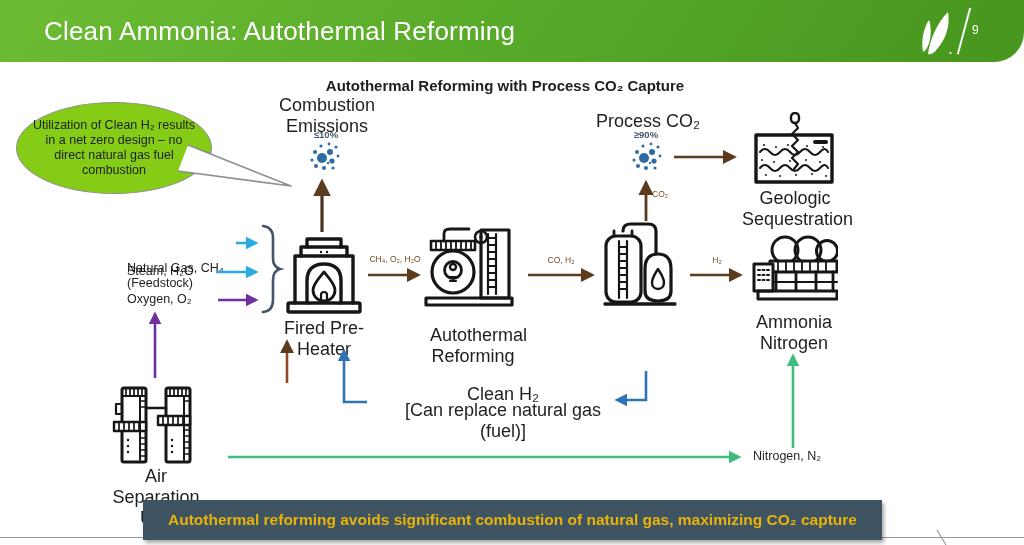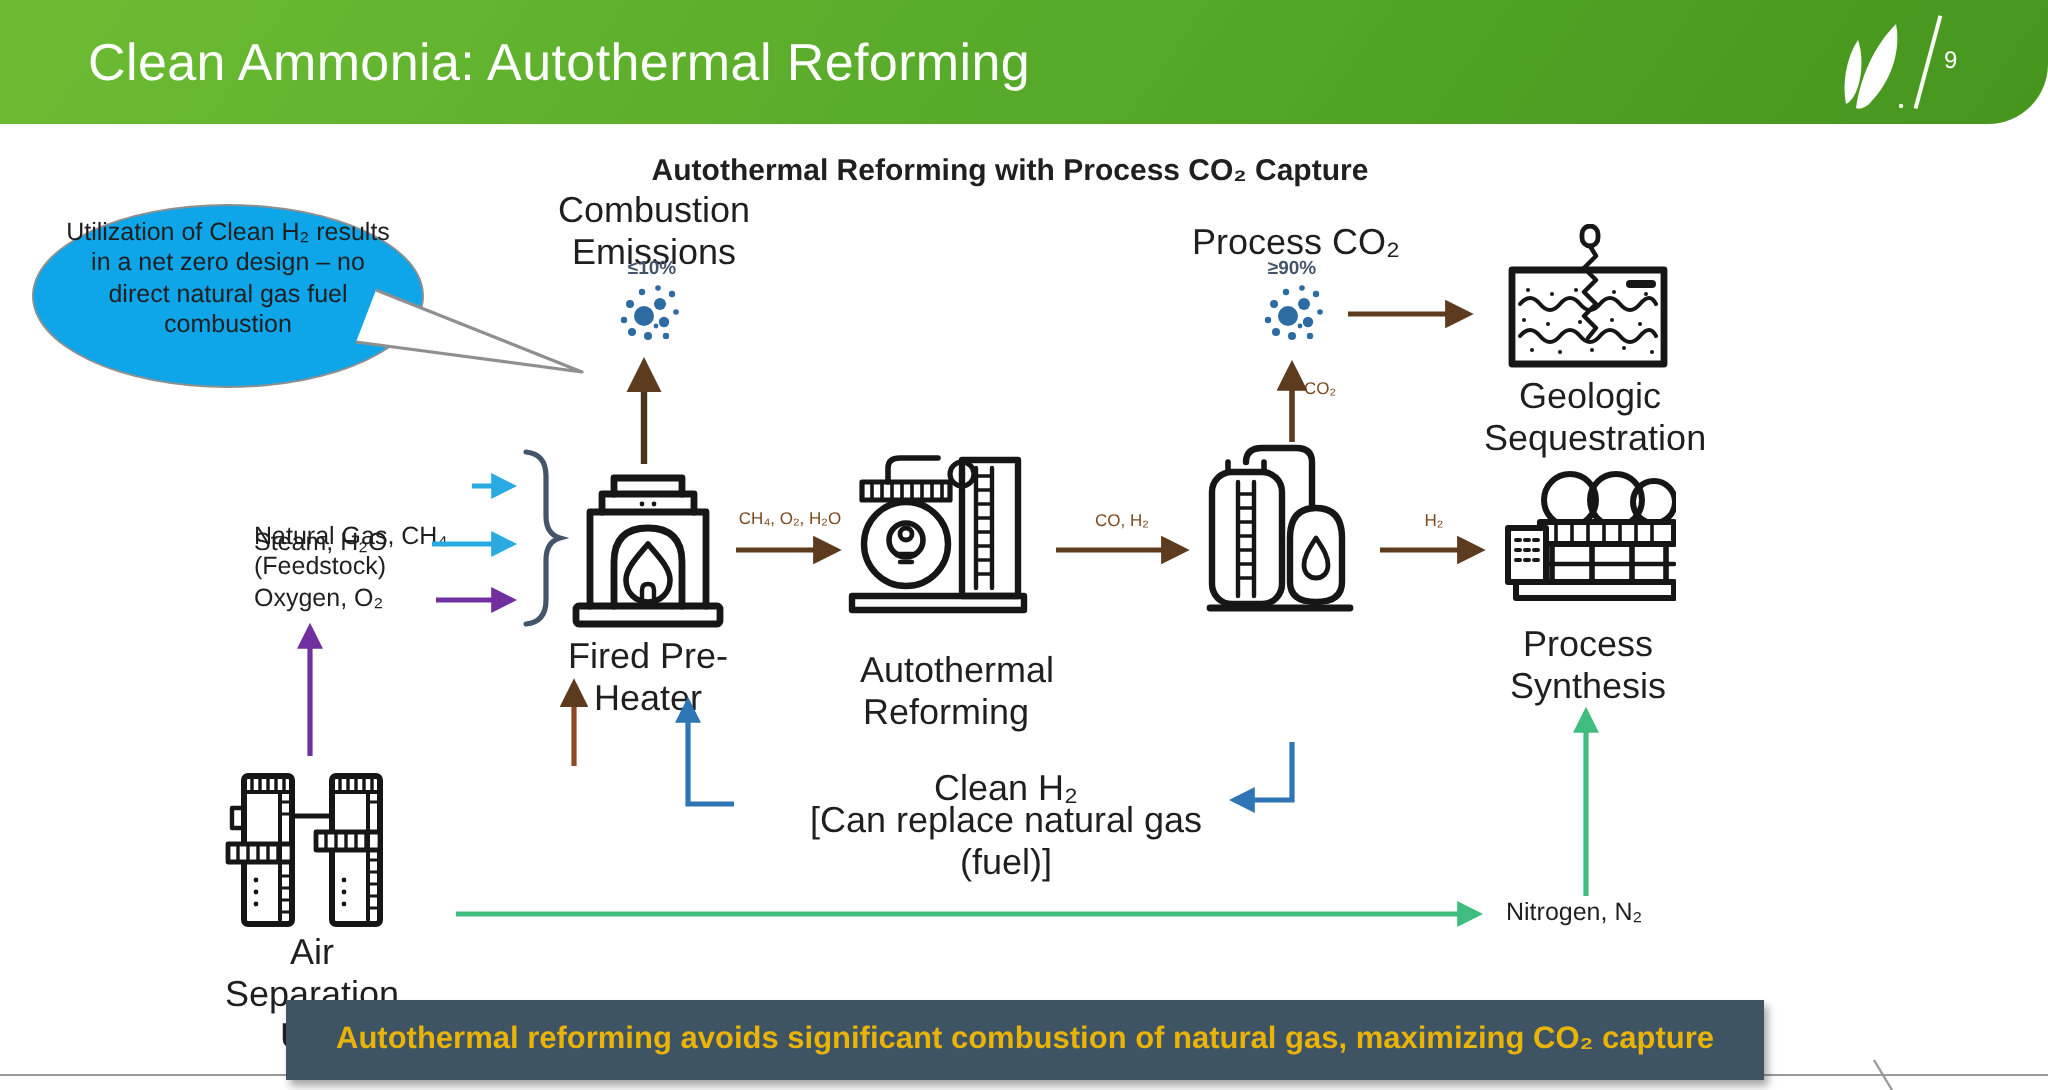--- a/index.html
+++ b/index.html
@@ -15,22 +15,22 @@
   .logo-slash{left:963px;top:7px;width:1.5px;height:48px;background:rgba(255,255,255,.95);
               transform:rotate(15deg);}
   .page-num{left:972px;top:23px;font-size:12px;color:#fff;}
   
   .dgtitle{left:0;top:77px;width:1010px;text-align:center;font-size:15px;font-weight:bold;z-index:3;}
   .lbl{font-size:18px;line-height:1.18;text-align:center;z-index:3;color:#1f1f1f;}
   .lbl-left{font-size:12.5px;line-height:1.2;text-align:left;z-index:3;color:#1f1f1f;}
   .gas{font-size:8.5px;color:#7b4a1e;text-align:center;z-index:3;white-space:nowrap;}
   .share{font-size:9.5px;font-weight:bold;color:#44546A;text-align:center;z-index:3;}
   .callout{left:16px;top:102px;width:196px;height:92px;box-sizing:border-box;
-           border:1.6px solid #8f8f8f;border-radius:50%;background:#0ea5e9;
-           display:flex;align-items:flex-start;justify-content:center;text-align:center;
+           border:1.6px solid #8f8f8f;border-radius:50%;background:#84cc16;
+           display:flex;align-items:center;justify-content:center;text-align:center;
            padding:6px 16px;font-size:12.5px;line-height:1.22;z-index:1;}
   .banner{left:143px;top:500px;width:739px;height:40px;background:#3E5463;color:#eab308;
           font-size:15.5px;font-weight:bold;text-align:center;line-height:40px;z-index:6;
           box-shadow:2px 3px 4px rgba(0,0,0,.35);white-space:nowrap;}
   .footline{left:0;top:537px;width:1024px;height:1px;background:#9a9a9a;z-index:1;}
   .overlay{left:0;top:0;width:1024px;height:545px;z-index:4;pointer-events:none;}
   .icon{z-index:2;}
   .icon svg{display:block;}
 </style>
 </head>
@@ -185,21 +185,21 @@
         <circle cx="75" cy="19" r="10.5"></circle>
       <rect x="18" y="29" width="67" height="11" fill="#fff"></rect>
       <path d="M26,29 V40 M34,29 V40 M42,29 V40 M50,29 V40 M58,29 V40 M66,29 V40 M74,29 V40" stroke-width="1.8"></path>
       <path d="M24,40 V59 M44,40 V59 M64,40 V59 M81,40 V59" stroke-width="2.8"></path>
       <path d="M18,50 H85" stroke-width="2.2"></path>
       <rect x="2" y="32" width="19" height="27" fill="#fff"></rect>
       <path d="M6,38 h2 M10.5,38 h2 M15,38 h2 M6,43 h2 M10.5,43 h2 M15,43 h2 M6,48 h2 M10.5,48 h2 M15,48 h2" stroke-width="2"></path>
       <rect x="6" y="59" width="79" height="8"></rect>
     </svg>
   </div>
-  <div class="abs lbl" style="left:751px;top:312px;width:86px;">Process Synthesis</div>
+  <div class="abs lbl" style="left:751px;top:312px;width:86px;">Ammonia Nitrogen</div>
 
   <div class="abs icon" style="left:112px;top:380px;">
     <svg width="88" height="86" viewBox="0 0 88 86" fill="none" stroke="#161616" stroke-width="3" stroke-linecap="round" stroke-linejoin="round">
       <rect x="10" y="8" width="24" height="74" rx="2"></rect>
       <path d="M10,16 H34" stroke-width="2"></path>
       <path d="M14,8 V16 M18,8 V16 M22,8 V16 M26,8 V16 M30,8 V16" stroke-width="1.7"></path>
       <rect x="4" y="24" width="6" height="10" stroke-width="2.2"></rect>
       <path d="M34,28 H54" stroke-width="2.6"></path>
       <rect x="2" y="42" width="32" height="9" fill="#fff" stroke-width="2.4"></rect>
       <path d="M7,42 V51 M12,42 V51 M17,42 V51 M22,42 V51 M27,42 V51" stroke-width="1.7"></path>

